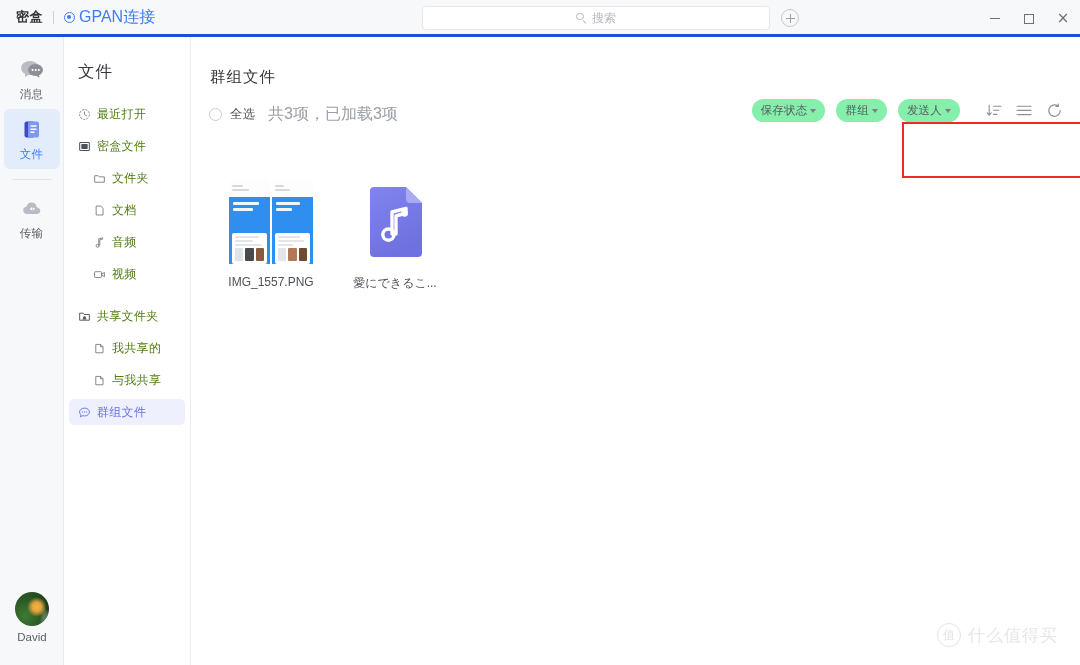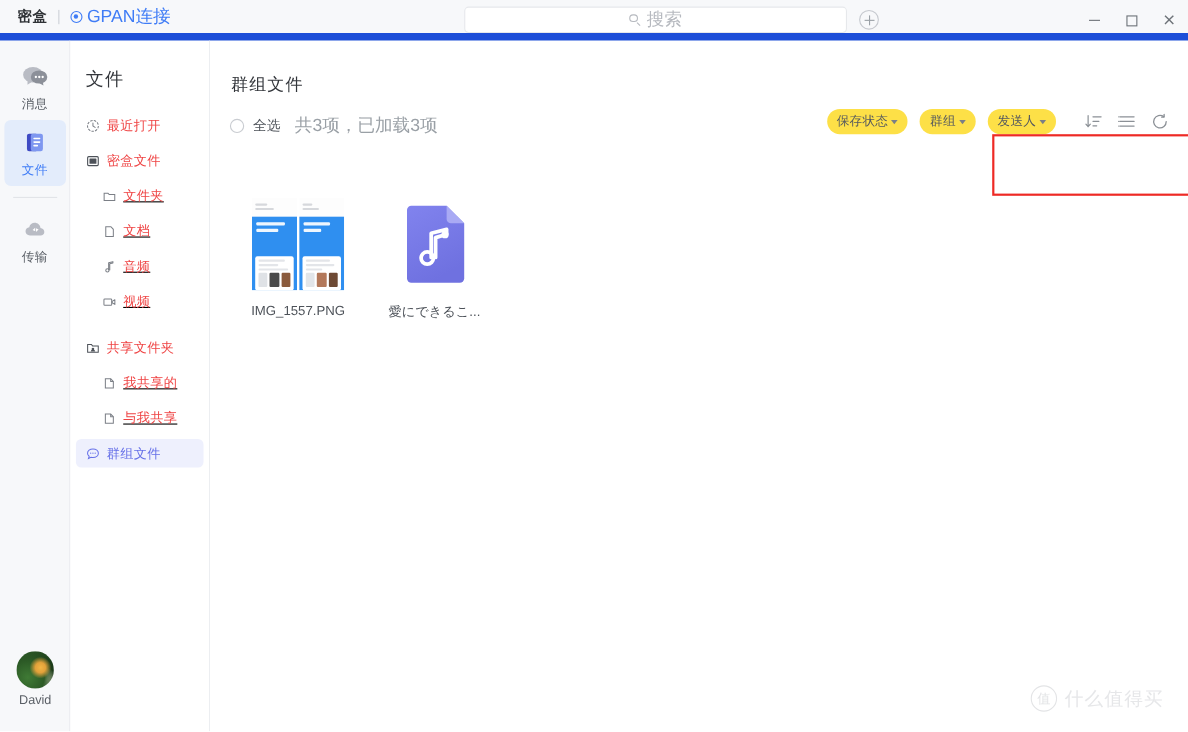--- a/index.html
+++ b/index.html
@@ -20,21 +20,21 @@
     background: #ffffff;
     overflow: hidden;
   }
 
   
   .titlebar {
     position: absolute;
     left: 0; top: 0;
     width: 1080px; height: 37px;
     background: #f7f8fa;
-    border-bottom: 7px solid #1d4ed8;
+    border-bottom: 3px solid #1d4ed8;
     display: flex;
     align-items: center;
     box-sizing: border-box;
   }
   .tb-brand {
     font-size: 13px;
     color: #2f3236;
     font-weight: bold;
     margin-left: 16px;
     letter-spacing: 0.5px;
@@ -75,21 +75,21 @@
     background: #ffffff;
     border: 1px solid #e6e8eb;
     border-radius: 4px;
     display: flex;
     align-items: center;
     justify-content: center;
     gap: 5px;
     box-sizing: border-box;
   }
   .tb-search .ph {
-    font-size: 16px;
+    font-size: 12px;
     color: #b6b9bf;
   }
   .srch-ico {
     width: 11px; height: 11px;
     position: relative;
     display: inline-block;
   }
   .srch-ico::before {
     content: "";
     position: absolute;
@@ -233,25 +233,25 @@
   .nav-item {
     height: 26px;
     margin: 0 5px 6px 5px;
     padding-left: 9px;
     border-radius: 5px;
     display: flex;
     align-items: center;
     gap: 6px;
     box-sizing: border-box;
   }
-  .nav-item.sub { padding-left: 24px; text-decoration: underline; }
+  .nav-item.sub { padding-left: 24px; }
   .nav-item.active { background: #eef0fd; }
   .nav-text {
     font-size: 12px;
-    color: #ef4444;
+    color: #4d7c0f;
     letter-spacing: 0.3px;
     white-space: nowrap;
   }
   .nav-item.active .nav-text { color: #6670e8; }
   .nav-ico {
     width: 13px; height: 13px;
     flex: 0 0 13px;
     display: block;
   }
 
@@ -297,21 +297,21 @@
   .toolbar {
     position: absolute;
     right: 16px; top: 62px;
     display: flex;
     align-items: center;
     gap: 11px;
   }
   .pill {
     height: 23px;
     padding: 0 9px;
-    background: #fde047;
+    background: #86efac;
     border-radius: 12px;
     display: flex;
     align-items: center;
     gap: 3px;
     box-sizing: border-box;
   }
   .pill-text {
     font-size: 11.5px;
     color: #55595f;
     letter-spacing: 0.2px;

